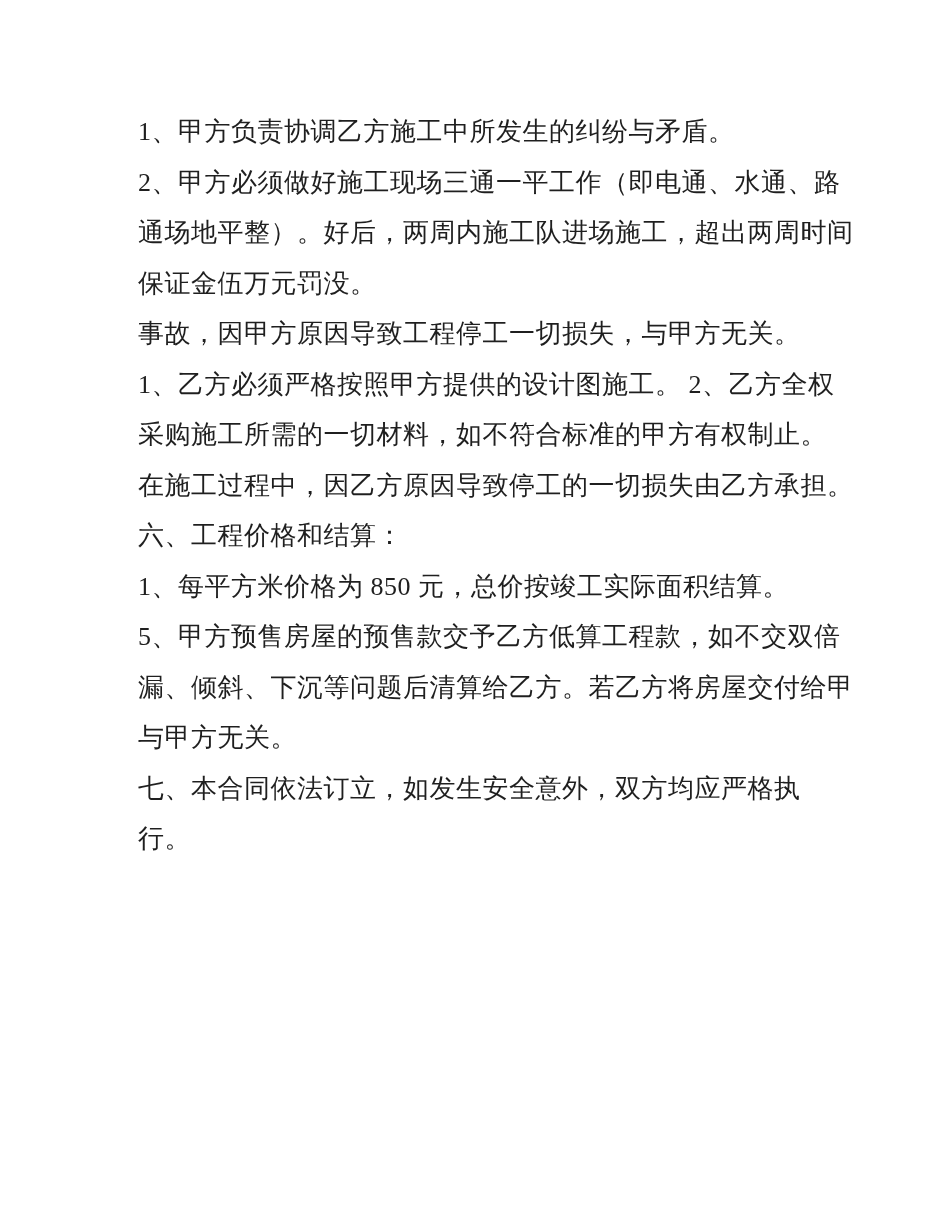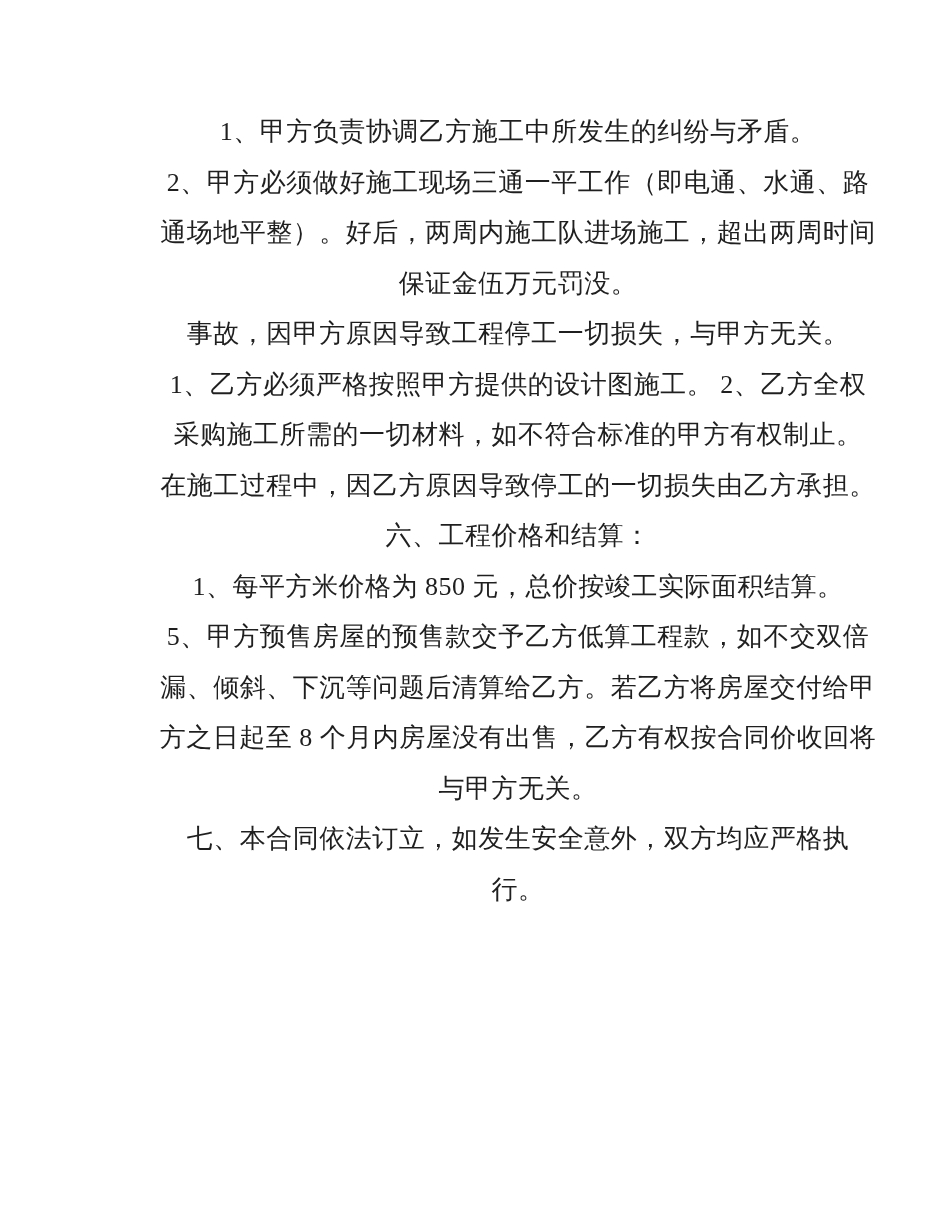--- a/index.html
+++ b/index.html
@@ -28,39 +28,38 @@
     top: 107px;
     width: 760px;
     color: #1f1f1f;
   }
   .doc-line {
     height: 50.5px;
     line-height: 50.5px;
     font-size: 26px;
     letter-spacing: 0.5px;
     white-space: pre;
-    text-align: center;
+    text-align: left;
     color: #1f1f1f;
   }
 </style>
 </head>
 <body>
 
 <div class="doc-page">
   <div class="doc-body">
       <div class="doc-line">1、甲方负责协调乙方施工中所发生的纠纷与矛盾。</div>
       <div class="doc-line">2、甲方必须做好施工现场三通一平工作（即电通、水通、路</div>
       <div class="doc-line">通场地平整）。好后，两周内施工队进场施工，超出两周时间</div>
       <div class="doc-line">保证金伍万元罚没。</div>
       <div class="doc-line">事故，因甲方原因导致工程停工一切损失，与甲方无关。</div>
       <div class="doc-line">1、乙方必须严格按照甲方提供的设计图施工。 2、乙方全权</div>
       <div class="doc-line">采购施工所需的一切材料，如不符合标准的甲方有权制止。</div>
       <div class="doc-line">在施工过程中，因乙方原因导致停工的一切损失由乙方承担。</div>
       <div class="doc-line">六、工程价格和结算：</div>
       <div class="doc-line">1、每平方米价格为 850 元，总价按竣工实际面积结算。</div>
       <div class="doc-line">5、甲方预售房屋的预售款交予乙方低算工程款，如不交双倍</div>
       <div class="doc-line">漏、倾斜、下沉等问题后清算给乙方。若乙方将房屋交付给甲</div>
-      <div class="doc-line">方之日起至 8 个月内房屋没有出售，乙方有权按合同价收回将</div>
       <div class="doc-line">与甲方无关。</div>
       <div class="doc-line">七、本合同依法订立，如发生安全意外，双方均应严格执</div>
       <div class="doc-line">行。</div>
     </div>
 </div>
 
 </body></html>

